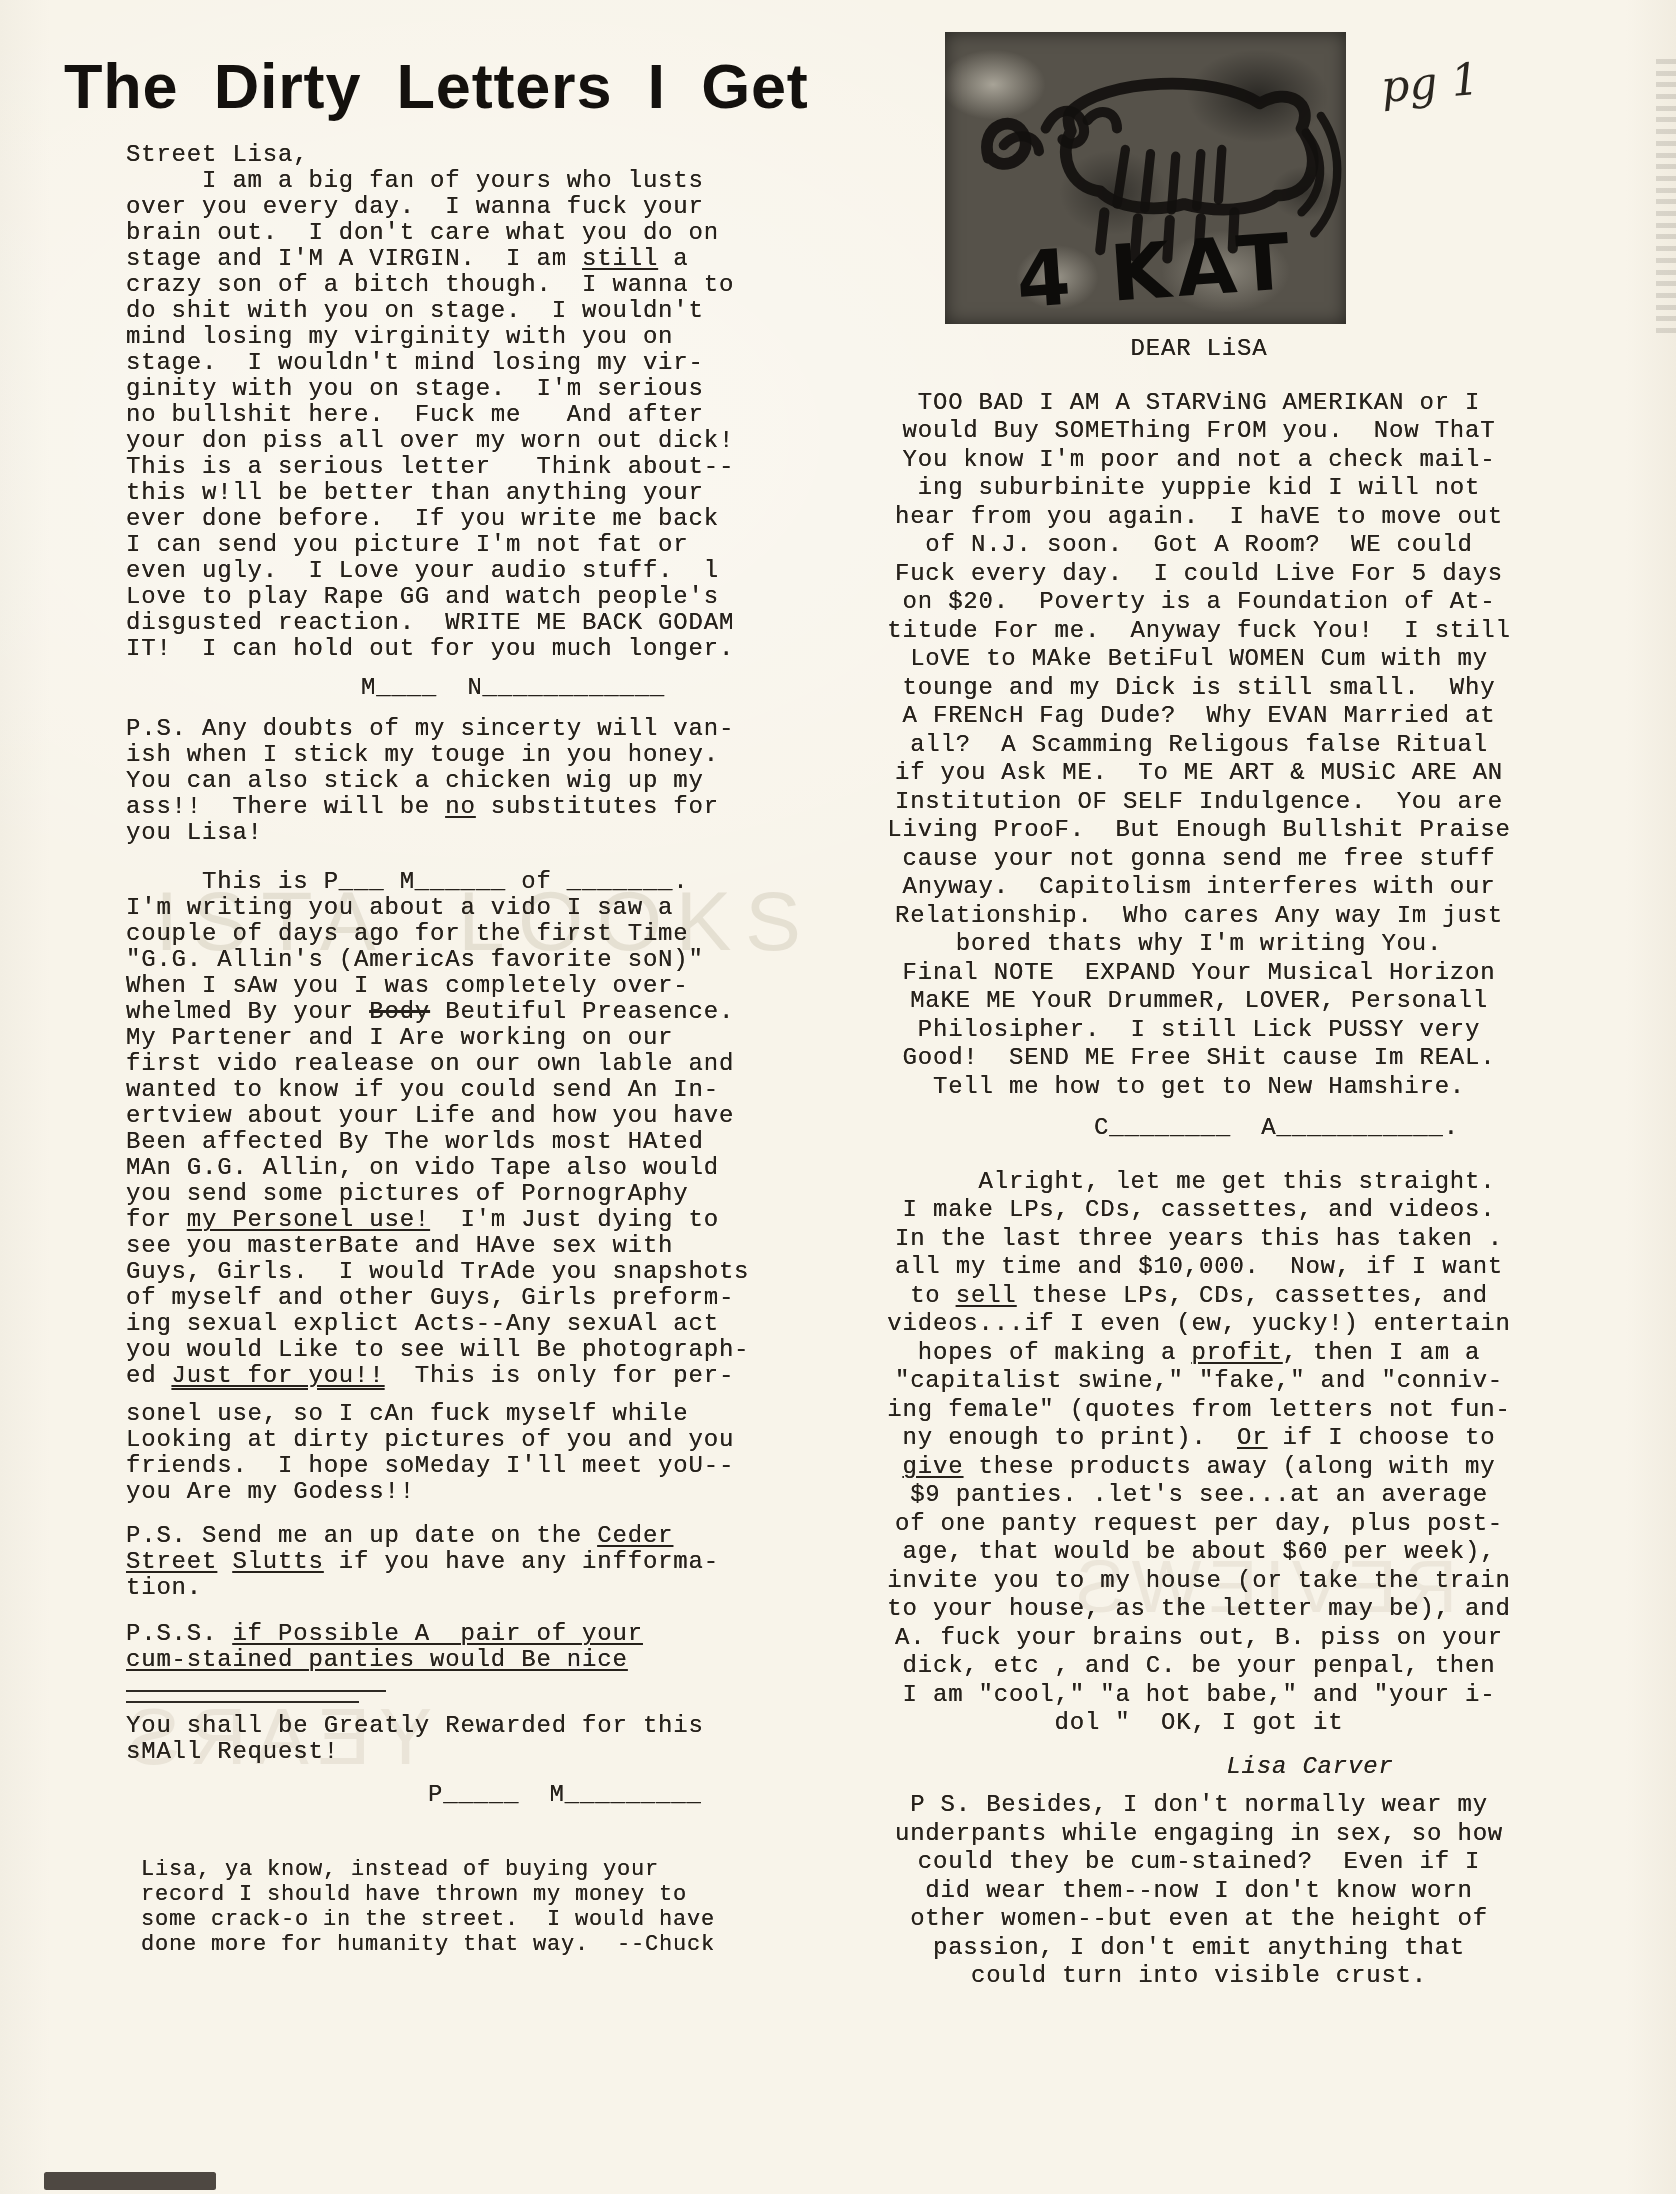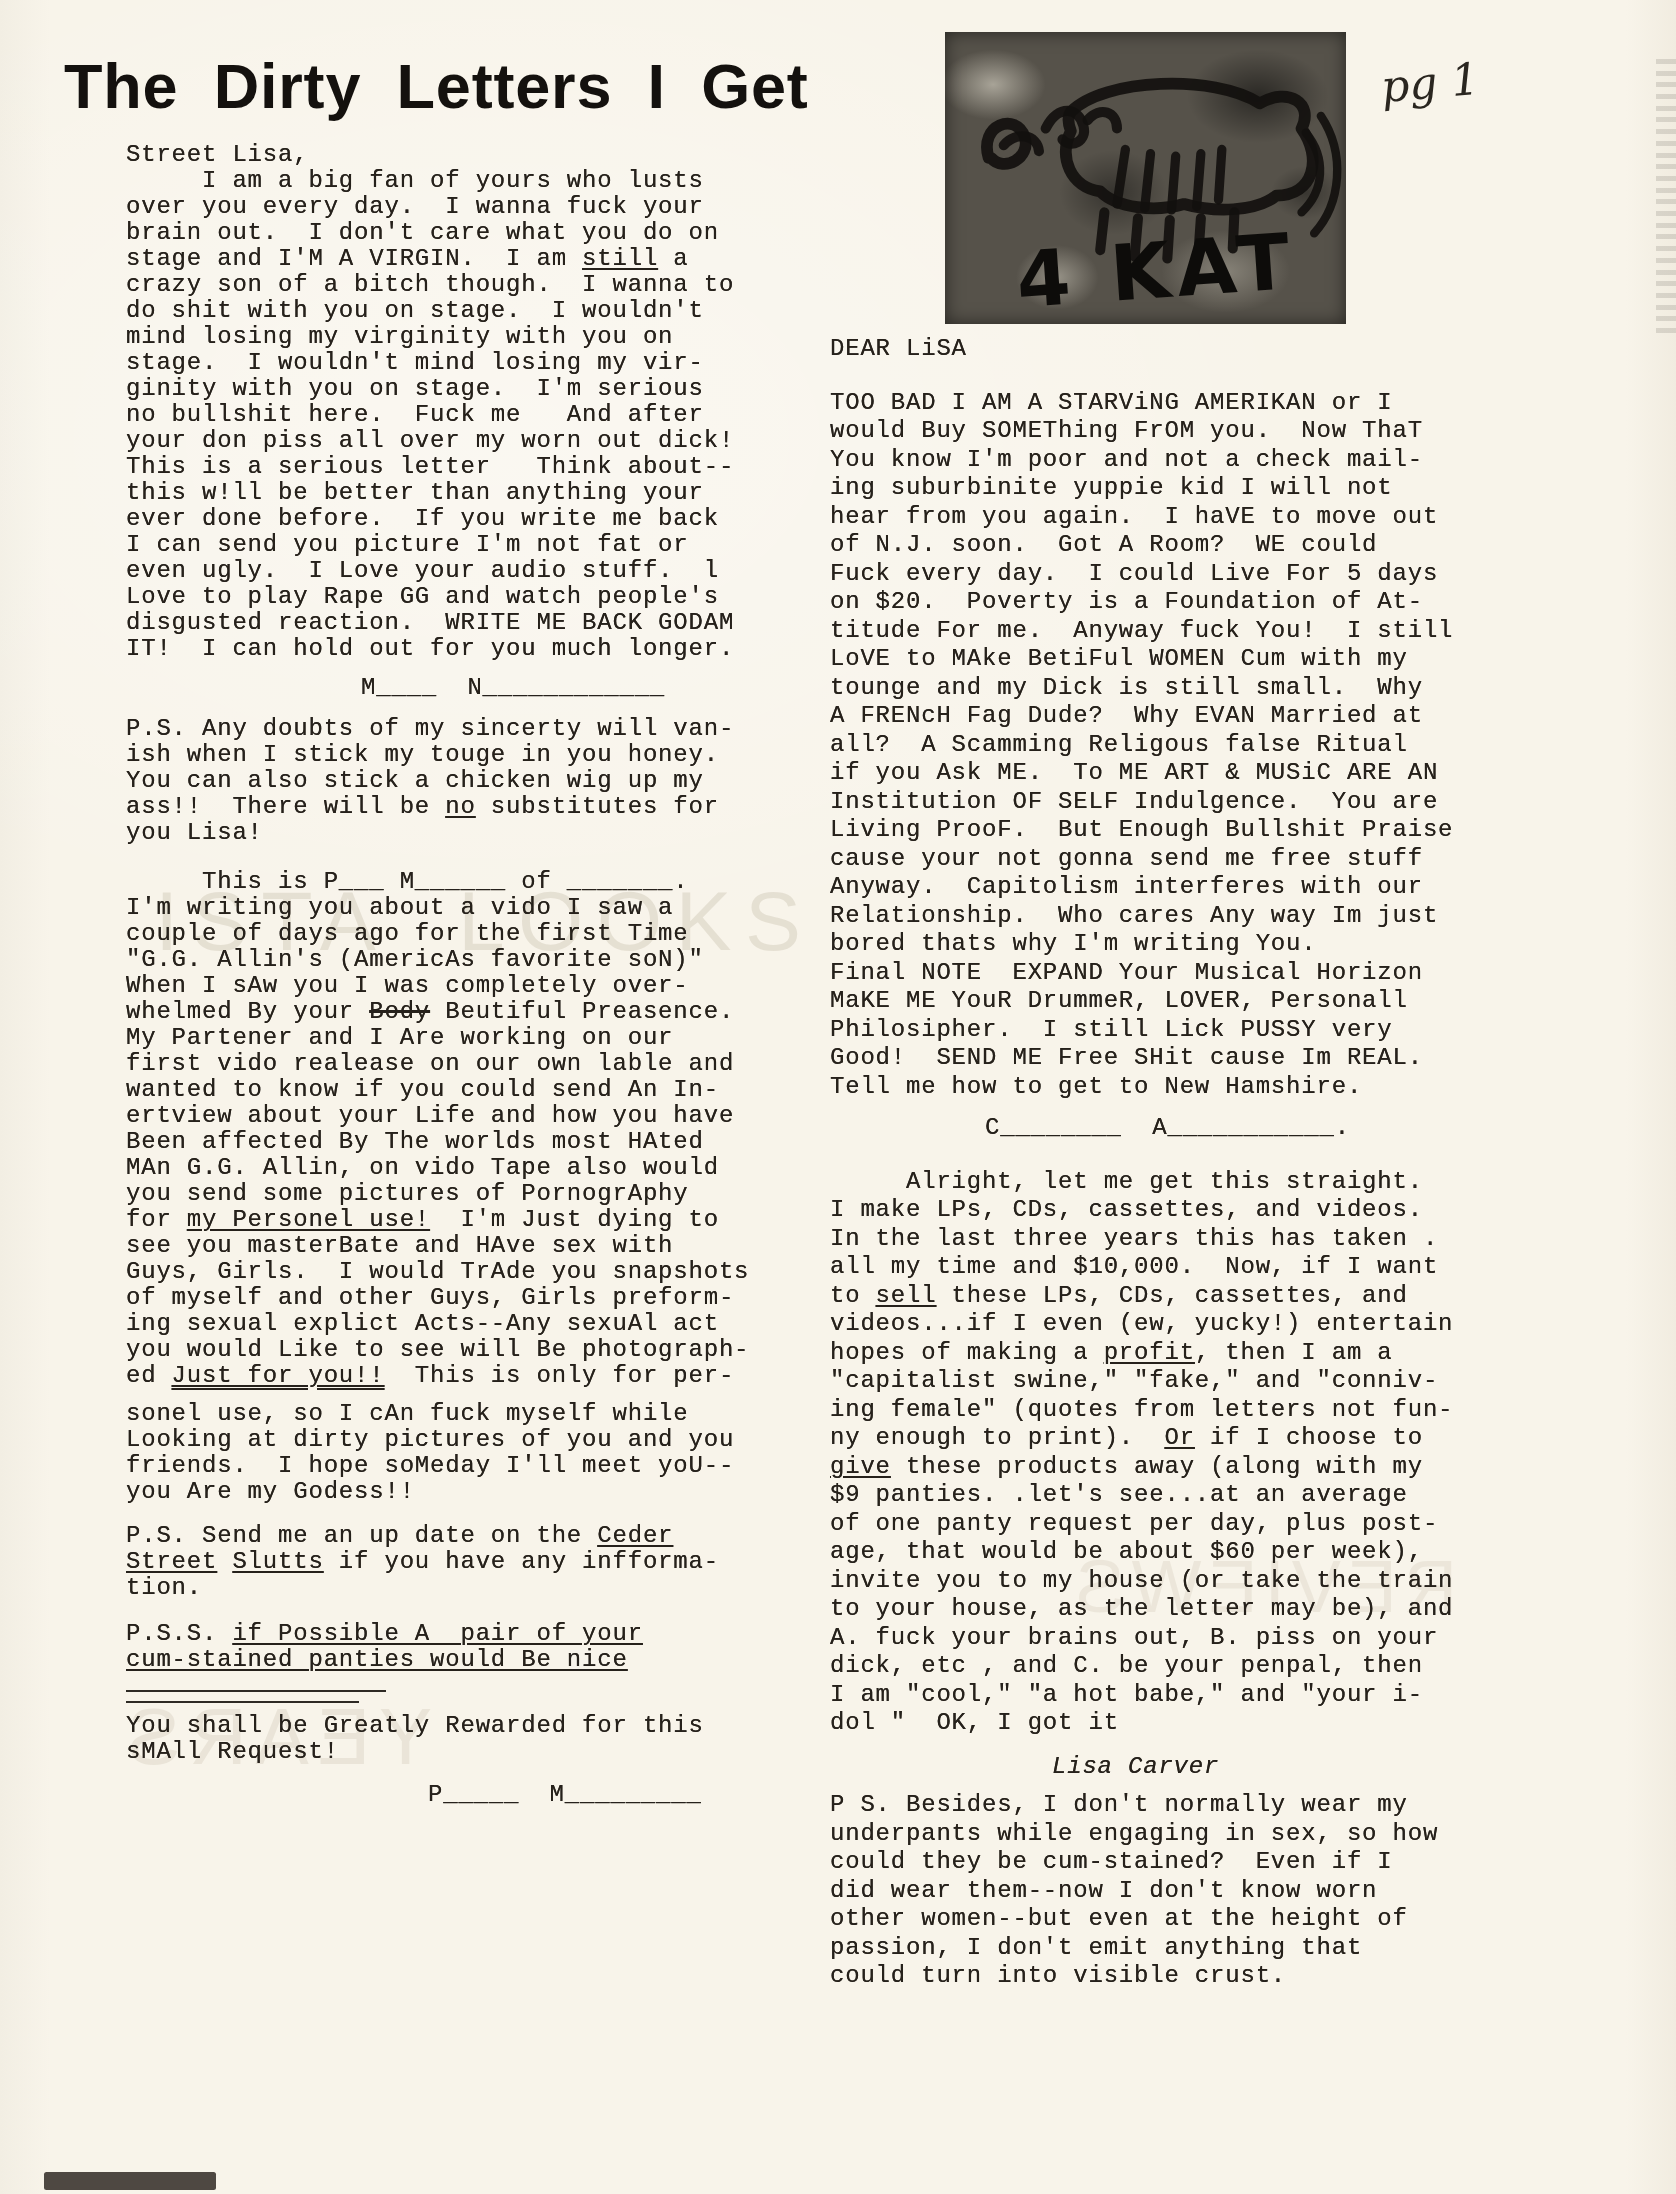--- a/index.html
+++ b/index.html
@@ -51,21 +51,21 @@
   
   .col{position:absolute;}
   .col-left{left:126px;top:142px;width:709px;}
   .col-right{left:830px;top:335px;width:738px;}
   .block{
     white-space:pre;
     font-size:24px;line-height:26px;
     text-shadow:0 0 0.4px rgba(38,33,27,.85);
     letter-spacing:0.8px;
   }
-  .col-right .block{line-height:28.5px;}
+  .col-right .block{line-height:28.5px;text-align:center;}
   .u{text-decoration:underline;text-decoration-thickness:2.1px;text-underline-offset:3.4px;}
   .u2{text-decoration:underline double;text-decoration-thickness:1.7px;text-underline-offset:3.4px;}
   .strike{text-decoration:line-through;text-decoration-thickness:2.9px;}
   
   [data-name="letter1-signature"]{margin:13.4px 0 15px 235px;}
   [data-name="letter2-salutation"]{margin-top:25px;}
   [data-name="letter2-body-a"]{margin-top:22.6px;}
   [data-name="letter2-body-b"]{margin-top:11.7px;}
   [data-name="letter2-ps"]{margin-top:18.4px;}
   [data-name="letter2-pss"]{margin-top:20px;}
@@ -182,20 +182,24 @@
 tion.</div>
     <div class="block" data-name="letter2-pss">P.S.S. <span class="u">if Possible A  pair of your
 cum-stained panties would Be nice</span></div>
     <div class="bars" data-name="emphasis-bars">
       <div class="bar" data-name="underline-bar"></div>
       <div class="bar bar2" data-name="underline-bar"></div>
     </div>
     <div class="block" data-name="letter2-reward">You shall be Greatly Rewarded for this
 sMAll Request!</div>
     <div class="block" data-name="letter2-signature">P_____  M_________</div>
+    <div class="block" data-name="chuck-note">Lisa, ya know, instead of buying your
+record I should have thrown my money to
+some crack-o in the street.  I would have
+done more for humanity that way.  --Chuck</div>
   </div>
 
   <div class="col col-right" data-name="right-column">
     <div class="block" data-name="letter3-salutation">DEAR LiSA</div>
     <div class="block" data-name="letter3-body">TOO BAD I AM A STARViNG AMERIKAN or I
 would Buy SOMEThing FrOM you.  Now ThaT
 You know I'm poor and not a check mail-
 ing suburbinite yuppie kid I will not
 hear from you again.  I haVE to move out
 of N.J. soon.  Got A Room?  WE could

